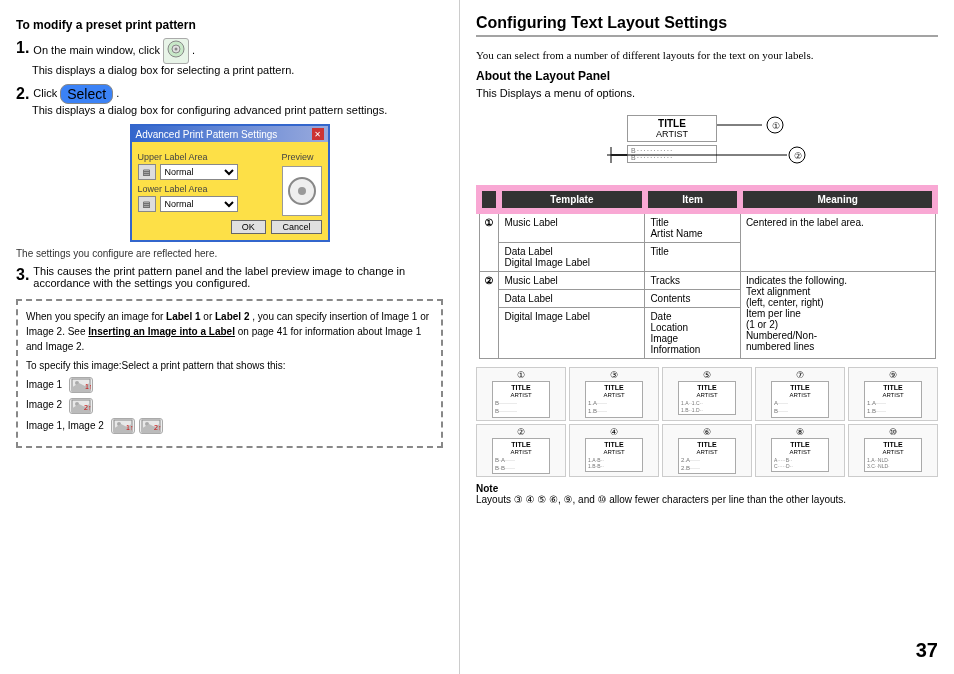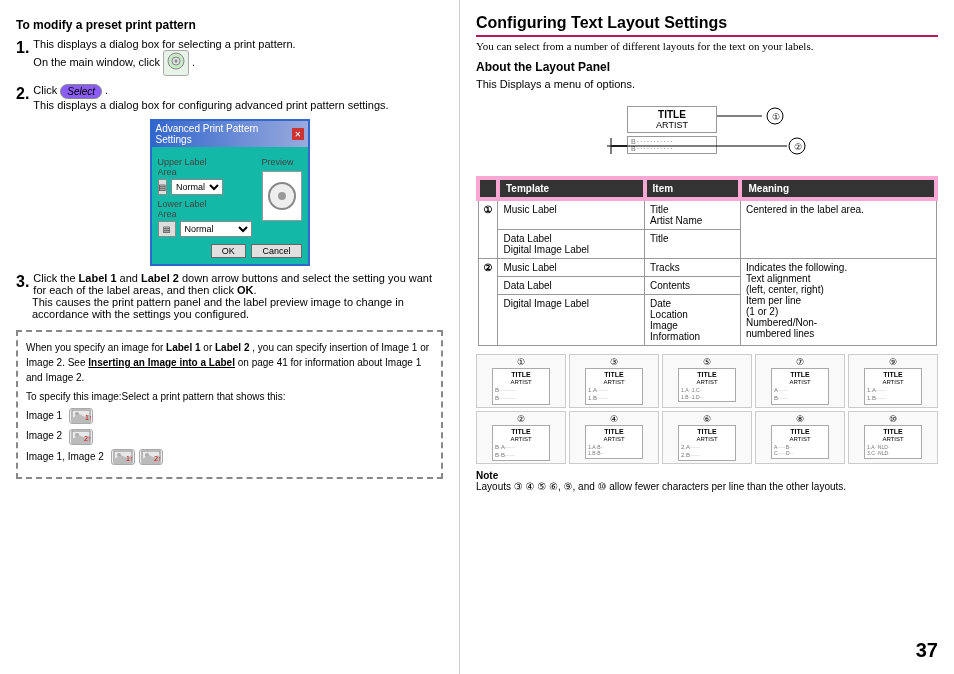--- a/index.html
+++ b/index.html
@@ -34,23 +34,23 @@
 
     h3 {
       font-size: 12px;
       font-weight: bold;
       margin-bottom: 4px;
     }
 
     .section-title {
       font-size: 16px;
       font-weight: bold;
-      border-bottom: 2px solid #be185d;
+      border-bottom: 2px solid #a3a3a3;
       padding-bottom: 3px;
-      margin-bottom: 2px;
+      margin-bottom: 11px;
     }
 
     .step {
       margin-bottom: 8px;
     }
 
     .step-num {
       font-size: 16px;
       font-weight: bold;
       float: left;
@@ -74,32 +74,31 @@
       font-size: 9px;
       line-height: 26px;
       color: #555;
     }
 
     .select-btn {
       display: inline-block;
       padding: 1px 6px;
       border: 1px solid #888;
       border-radius: 8px;
-      background: #8b5cf6;
-      font-size: 10px;
+      background: #3b82f6;
+      font-size: 14px;
       vertical-align: middle;
-      font-style: italic;
     }
 
     
     .dialog-box {
       border: 2px solid #3366cc;
-      width: 160px;
+      width: 200px;
       margin: 6px auto;
-      background: #14b8a6;
+      background: #fde047;
     }
 
     .dialog-title-bar {
       background: linear-gradient(to right, #3366cc, #99aadd);
       color: white;
       font-size: 10px;
       padding: 2px 4px;
       display: flex;
       justify-content: space-between;
       align-items: center;
@@ -250,22 +249,22 @@
       width: 100%;
       border-collapse: collapse;
       font-size: 10px;
       margin-top: 6px;
     }
 
     .layout-table th {
       background: #333;
       color: white;
       padding: 3px 6px;
-      text-align: left;
-      border: 4px solid #f9a8d4;
+      text-align: center;
+      border: 6px solid #f9a8d4;
     }
 
     .layout-table td {
       border: 1px solid #999;
       padding: 3px 5px;
       vertical-align: top;
     }
 
     .row-label-cell {
       text-align: center;
@@ -331,32 +330,32 @@
 </head>
 <body>
 
 <div class="left-col">
 
   <h2>To modify a preset print pattern</h2>
 
   <div class="step">
     <span class="step-num">1.</span>
     <div class="step-content">
-      <p>This displays a dialog box for selecting a print pattern.</p>
       <p>
         <span>On the main window, click</span>
         <span class="inline-btn">
           <svg width="20" height="20" viewBox="0 0 20 20">
             <circle cx="10" cy="10" r="8" fill="#c8e8c8" stroke="#888" stroke-width="1"></circle>
             <circle cx="10" cy="10" r="4" fill="#e0e0e0" stroke="#888" stroke-width="1"></circle>
             <circle cx="10" cy="10" r="1.5" fill="#888"></circle>
           </svg>
         </span>
         <span>.</span>
       </p>
+      <p>This displays a dialog box for selecting a print pattern.</p>
     </div>
   </div>
 
   <div class="step">
     <span class="step-num">2.</span>
     <div class="step-content">
       <p>
         <span>Click</span>
         <span class="select-btn">Select</span>
         <span>.</span>
@@ -397,32 +396,25 @@
           </div>
         </div>
       </div>
       <div class="dialog-buttons">
         <button class="dialog-btn">OK</button>
         <button class="dialog-btn">Cancel</button>
       </div>
     </div>
   </div>
 
+  <p class="caption-text">The settings you configure are reflected here.</p>
 
   <div class="step" style="margin-top:6px;">
     <span class="step-num">3.</span>
     <div class="step-content">
-      <p>
-        <span>Click the</span>
-        <strong>Label 1</strong>
-        <span>and</span>
-        <strong>Label 2</strong>
-        <span>down arrow buttons and select the setting you want for each of the label areas, and then click</span>
-        <strong>OK</strong><span>.</span>
-      </p>
       <p style="margin-top:0;">This causes the print pattern panel and the label preview image to change in accordance with the settings you configured.</p>
     </div>
   </div>
 
   <div class="note-box">
     <p>
       <span>When you specify an image for</span>
       <strong>Label 1</strong>
       <span>or</span>
       <strong>Label 2</strong>

